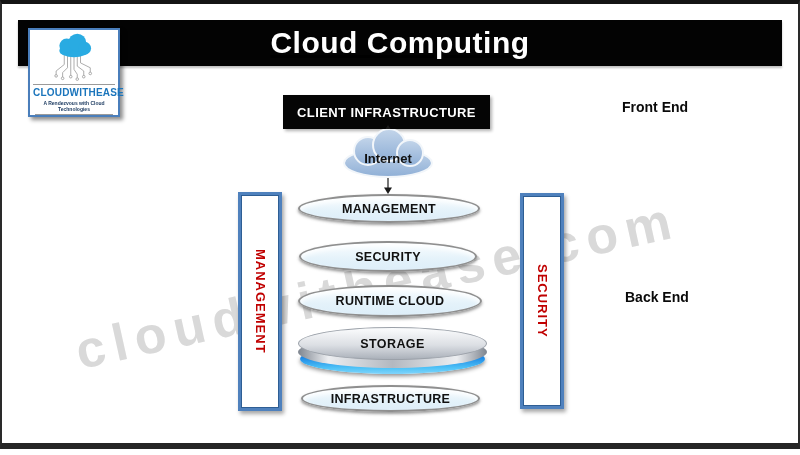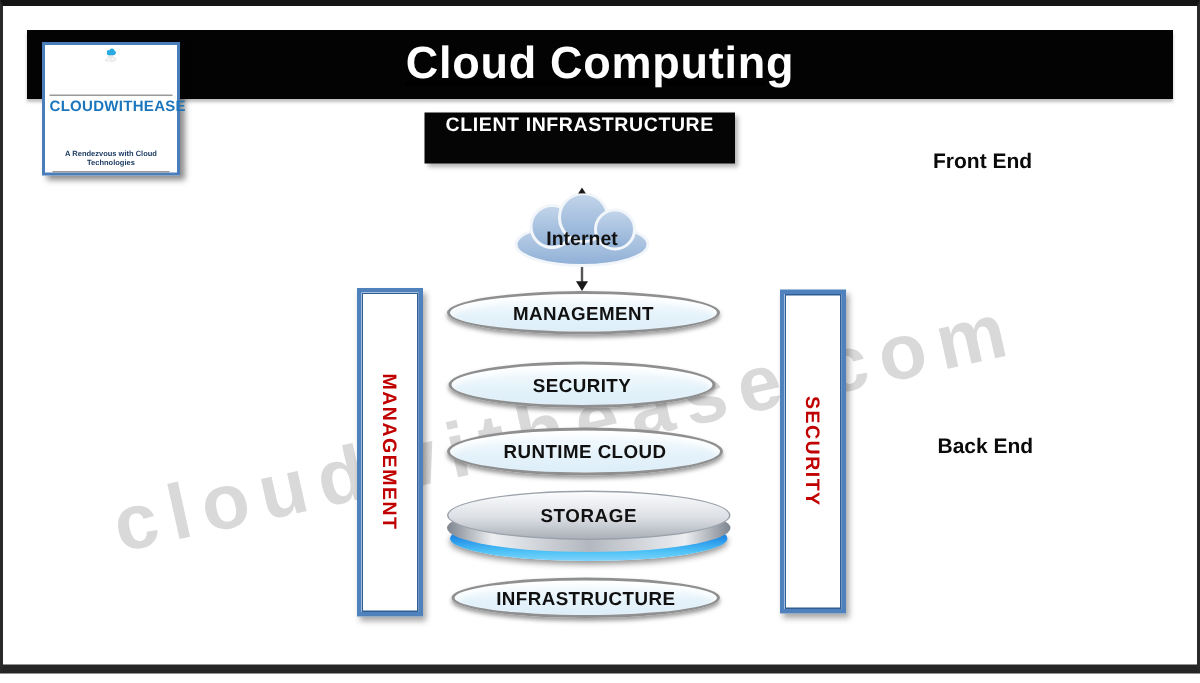--- a/index.html
+++ b/index.html
@@ -18,30 +18,30 @@
 
   
   .title-bar { position:absolute; left:18px; top:20px; width:764px; height:46px; background:#030303;
                display:flex; align-items:center; justify-content:center; z-index:2;
                box-shadow:0 2px 2px rgba(0,0,0,0.25);text-decoration:underline; }
   .title-bar .title { color:#ffffff; font-size:30px; font-weight:bold; letter-spacing:0.5px; }
 
   
   .logo-box { position:absolute; left:28px; top:28px; width:92px; height:89px; background:#ffffff;
               border:2px solid #4a7ebb; z-index:5; box-shadow:3px 3px 4px rgba(0,0,0,0.45);
-              display:flex; flex-direction:column; align-items:center;gap:21px; }
+              display:flex; flex-direction:column; align-items:center; }
   .logo-art { margin-top:2px; }
   .logo-name { width:82px; text-align:center; font-size:10px; font-weight:bold; color:#1b75bc;
                border-top:1px solid #9a9a9a; padding-top:2px; letter-spacing:0.2px; }
   .logo-tagline { width:78px; text-align:center; font-size:5px; font-weight:bold; color:#17365d;
                   border-bottom:1px solid #9a9a9a; padding:2px 0 2px 0; }
 
   
-  .client-box { position:absolute; left:283px; top:75px; width:207px; height:34px; background:#050505;
-                display:flex; justify-content:center; z-index:2;
+  .client-box { position:absolute; left:283px; top:95px; width:207px; height:34px; background:#050505;
+                display:flex; align-items:center; justify-content:center; z-index:2;
                 box-shadow:2px 2px 3px rgba(0,0,0,0.3); }
   .client-box span { color:#ffffff; font-size:13px; font-weight:bold; letter-spacing:0.4px; }
 
   .section-label { position:absolute; font-size:14px; font-weight:bold; color:#0a0a0a; z-index:2;padding-left:40px; }
   .front-end { left:582px; top:99px; }
   .back-end  { left:585px; top:289px; }
 
   .arrow-svg { position:absolute; z-index:2; }
 
   

